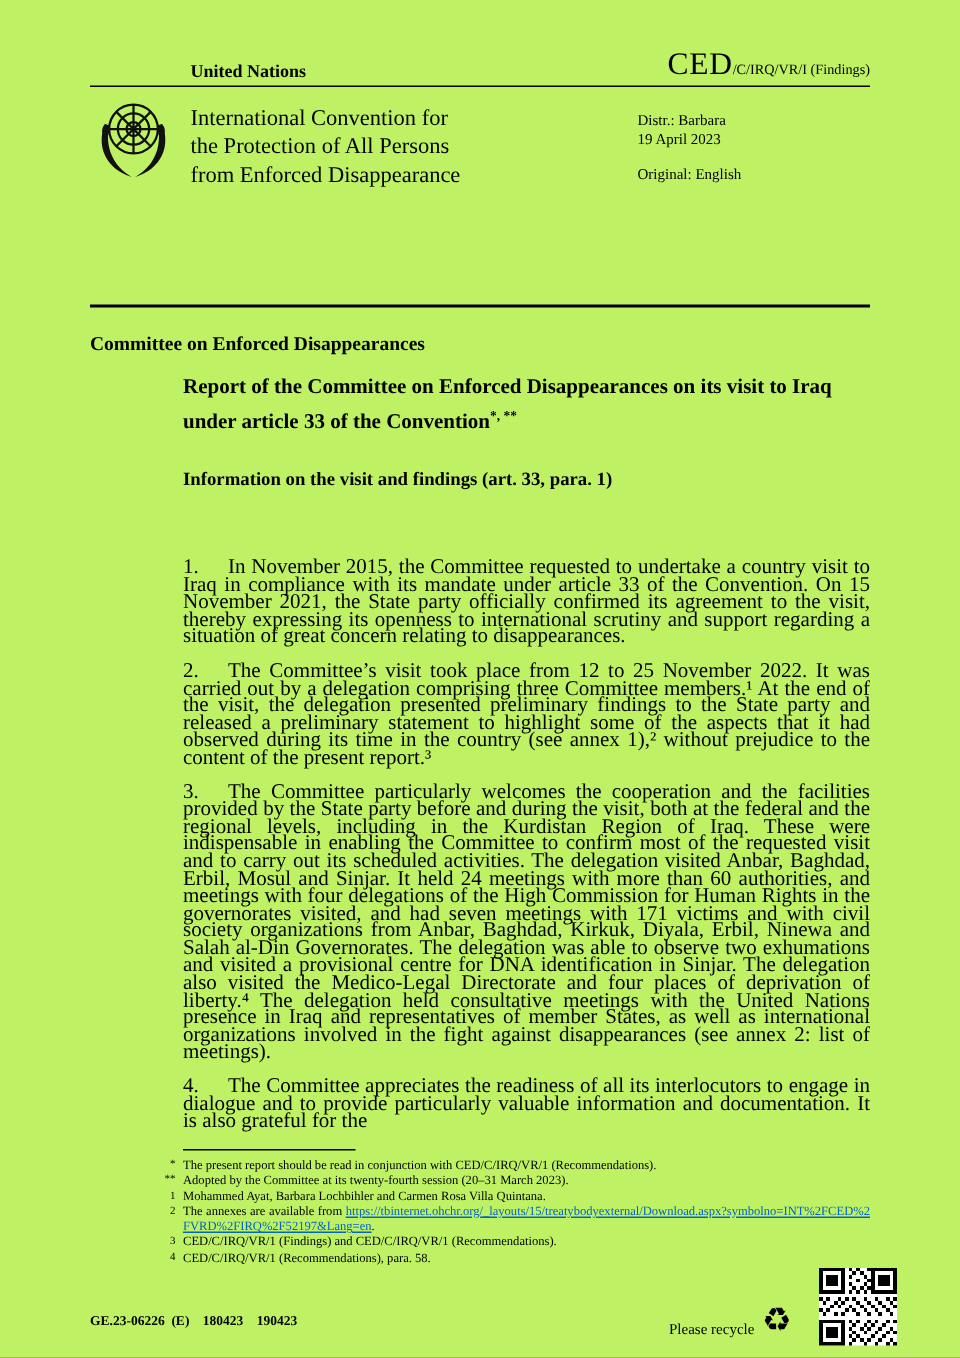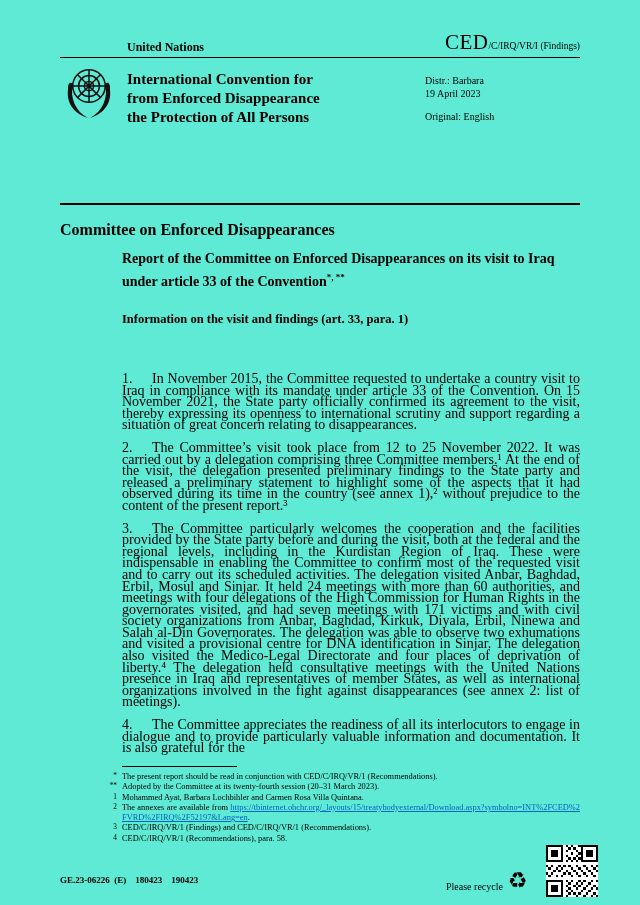--- a/index.html
+++ b/index.html
@@ -1,36 +1,36 @@
 <!DOCTYPE html>
 <html><head>
 <meta charset="utf-8">
 <style>
   html,body { margin:0; padding:0; background:#888; }
   .page {
     position:relative; width:640px; height:905px; margin:0 auto;
-    background:#5eead4; color:#000;
+    background:#bef264; color:#000;
     font-family:"Liberation Serif", serif;
     overflow:hidden;
   }
   
   .org { position:absolute; left:127px; top:40px; font-weight:bold; font-size:12px; }
   .symbol { position:absolute; right:60px; top:30px; text-align:right; white-space:nowrap; }
   .symbol-big { font-size:21px; letter-spacing:.5px;margin-left:22px; }
   .symbol-rest { font-size:9.5px; }
   .top-rule { position:absolute; left:60px; right:60px; top:57px; border-top:1px solid #000; }
 
   
   .emblem { position:absolute; left:60px; top:64px; width:58px; height:58px; }
-  .conv-title { position:absolute; left:127px; top:70px; font-weight:bold; font-size:15px; line-height:19px; }
+  .conv-title { position:absolute; left:127px; top:70px; font-weight:normal; font-size:15px; line-height:19px; }
   .distr-block { position:absolute; left:425px; top:74px; font-size:10px; line-height:13px; }
   .distr-original { margin-top:10px; }
   .thick-rule { position:absolute; left:60px; right:60px; top:203px; border-top:2.5px solid #000; }
 
-  .committee { position:absolute; left:60px; top:221px; font-weight:bold; font-size:16px; }
+  .committee { position:absolute; left:60px; top:221px; font-weight:bold; font-size:13px; }
 
   .report-title { position:absolute; left:122px; top:250px; width:450px; font-weight:bold; font-size:14px; line-height:18px; }
   .title-markers { font-size:9px; vertical-align:super; }
   .subtitle { position:absolute; left:122px; top:312px; font-weight:bold; font-size:12.5px;text-align:right; }
   .section-heading { position:absolute; left:88px; top:344px; width:492px; font-weight:bold; font-size:14px; }
   .sec-num { display:inline-block; width:34px; }
 
   
   .body { position:absolute; left:122px; top:373px; width:458px; font-size:14px; line-height:11.6px; text-align:justify; }
   .body p { margin:0 0 11px 0; }
@@ -72,22 +72,22 @@
       <g fill="#111">
         <path d="M17,32 C7,58 18,84 48,93 C26,81 17,58 22,34 Z"></path>
         <path d="M83,32 C93,58 82,84 52,93 C74,81 83,58 78,34 Z"></path>
         <path d="M14,40 a4,7 0 1,0 8,0 a4,7 0 1,0 -8,0 Z"></path>
         <path d="M78,40 a4,7 0 1,0 8,0 a4,7 0 1,0 -8,0 Z"></path>
       </g>
     </svg>
   </div>
   <div class="conv-title">
     <div>International Convention for</div>
+    <div>the Protection of All Persons</div>
     <div>from Enforced Disappearance</div>
-    <div>the Protection of All Persons</div>
   </div>
   <div class="distr-block">
     <div>Distr.: Barbara</div>
     <div>19 April 2023</div>
     <div class="distr-original">Original: English</div>
   </div>
   <div class="thick-rule"></div>
 
   <div class="committee">Committee on Enforced Disappearances</div>
 

